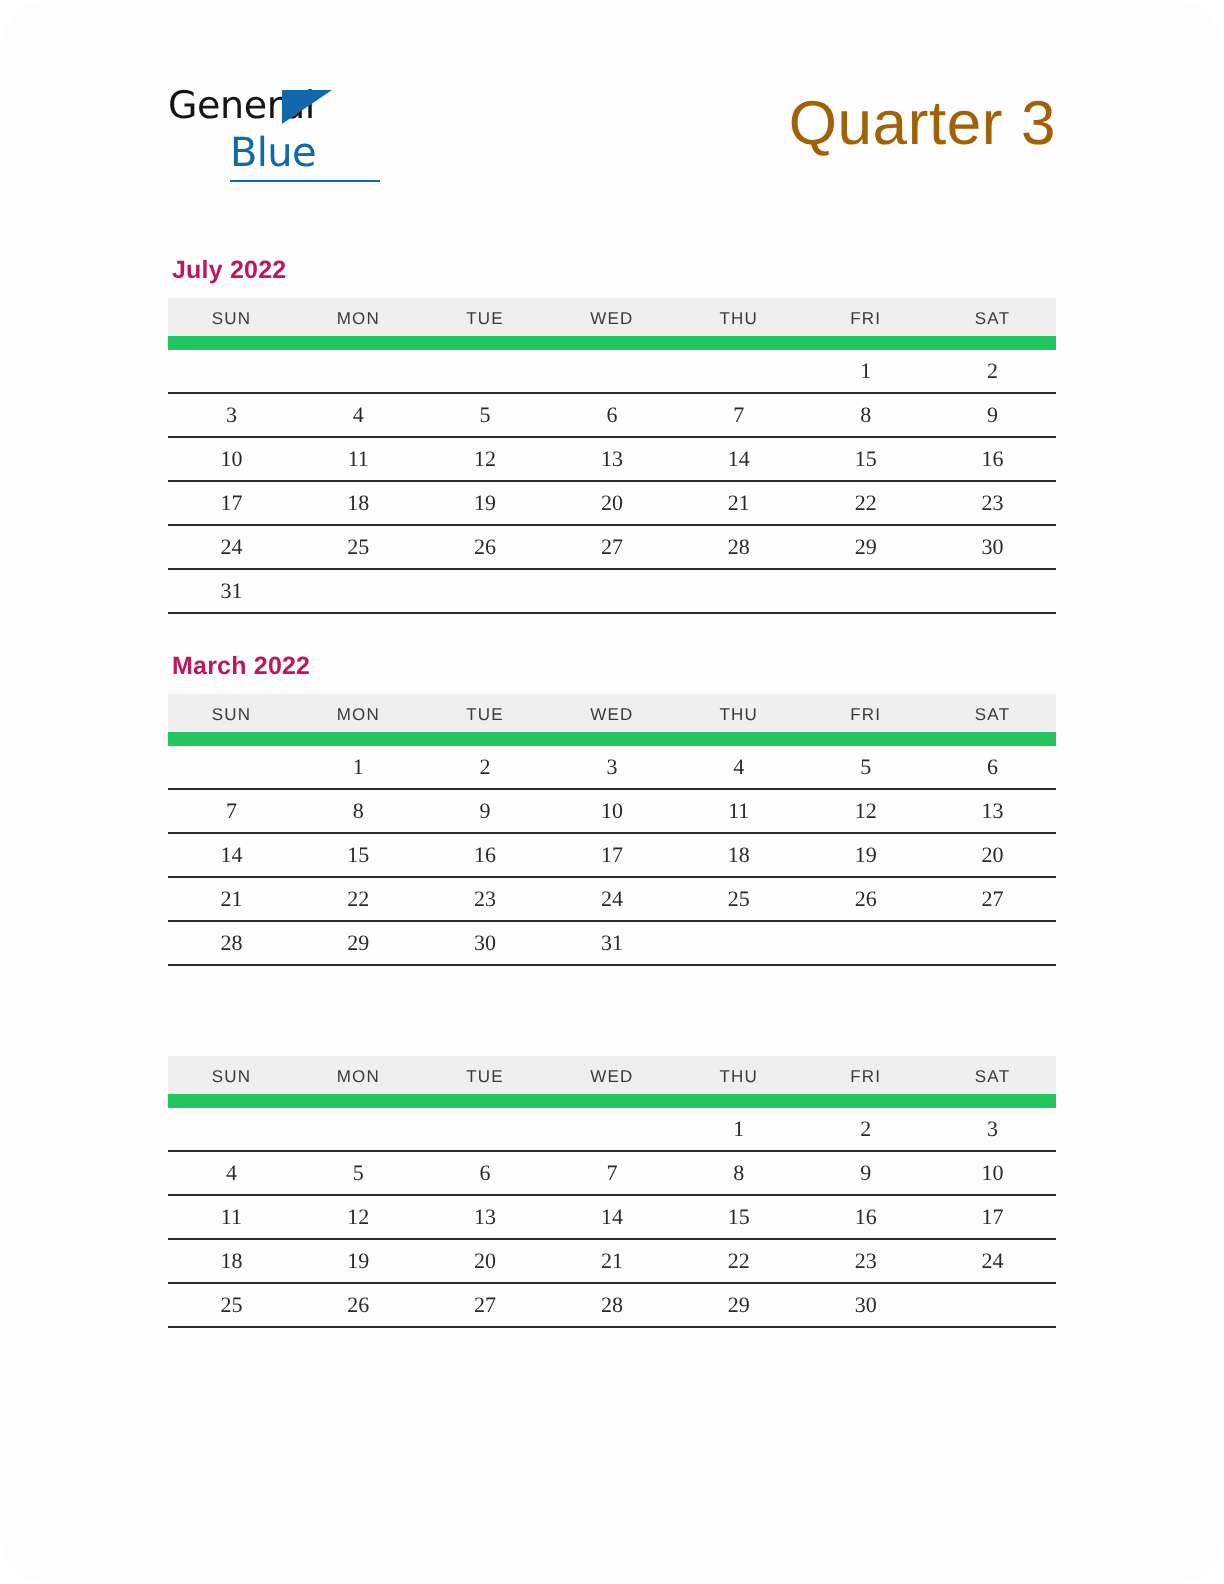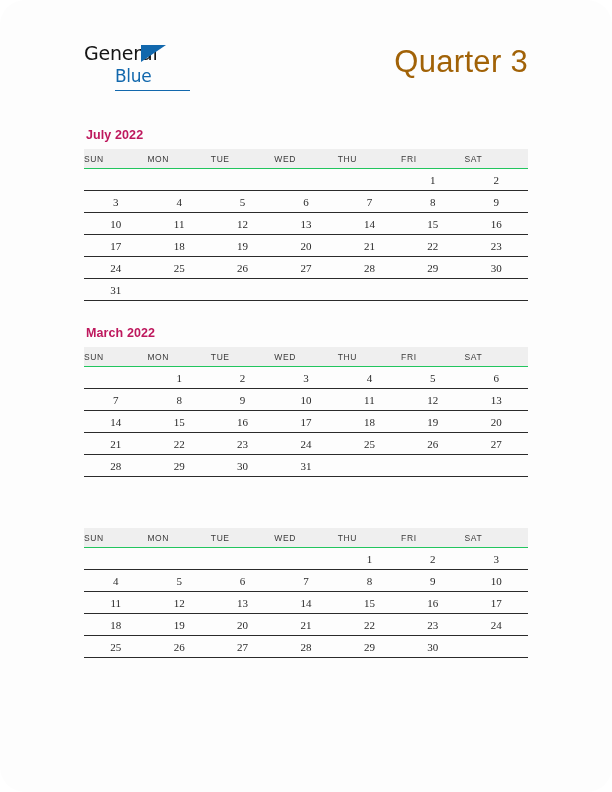--- a/index.html
+++ b/index.html
@@ -59,21 +59,21 @@
     width: 0;
     height: 0;
     border-top: 17px solid #1268ad;
     border-right: 25px solid transparent;
   }
   .logo-blue {
     position: absolute;
     left: 31px;
     top: 26px;
     font-family: "DejaVu Sans", sans-serif;
-    font-size: 17px;
+    font-size: 20px;
     font-weight: 400;
     letter-spacing: -0.3px;
     color: #1268ad;
     line-height: 24px;
   }
   .logo-underline {
     position: absolute;
     left: 31px;
     top: 52px;
     width: 75px;
@@ -118,23 +118,23 @@
     table-layout: fixed;
   }
   table.cal th {
     background: #efefef;
     font-family: "Liberation Sans", sans-serif;
     font-size: 8.5px;
     font-weight: 400;
     color: #3a3a3a;
     letter-spacing: 0.6px;
     height: 19px;
-    text-align: left;
+    text-align: center;
     border: none;
-    border-bottom: 1px solid #22c55e;
+    border-bottom: 7px solid #22c55e;
     padding: 0;
   }
   table.cal td {
     font-family: "Liberation Serif", serif;
     font-size: 11px;
     color: #2a2a2a;
     height: 21px;
     text-align: center;
     vertical-align: middle;
     border-bottom: 1px solid #2b2b2b;

